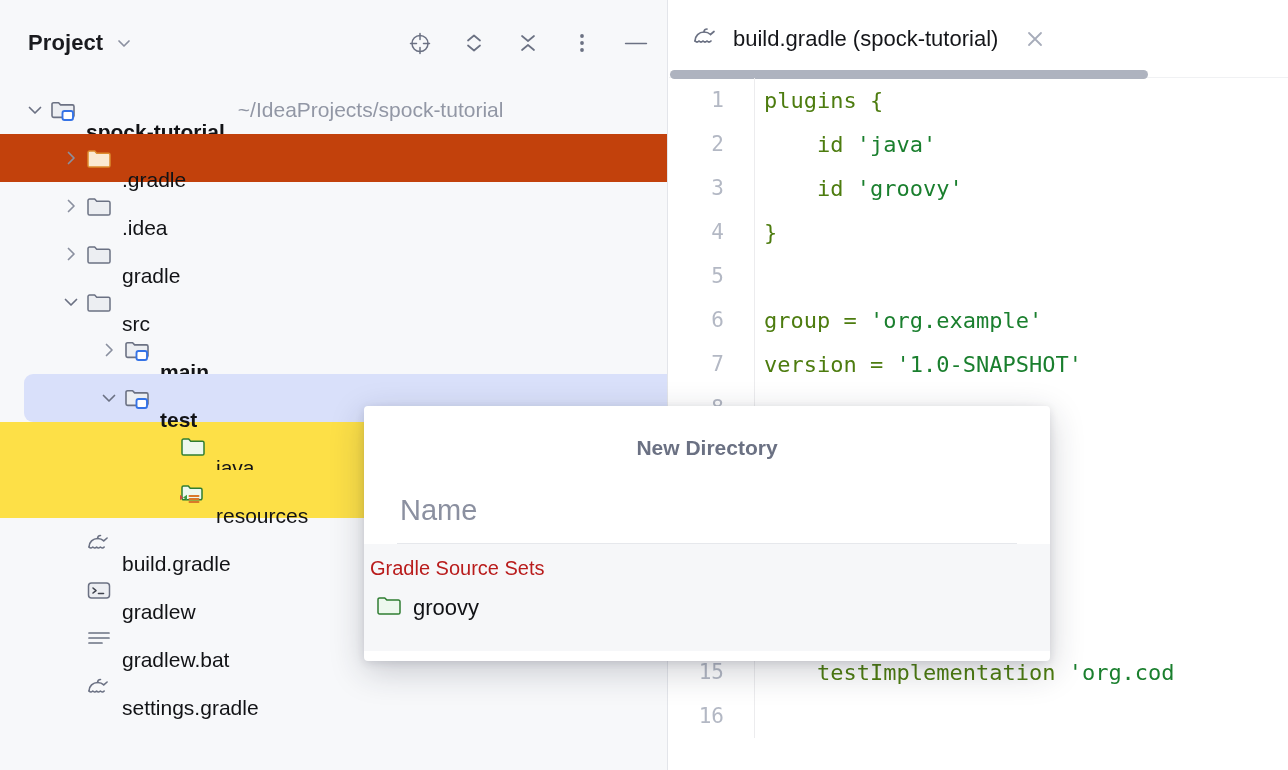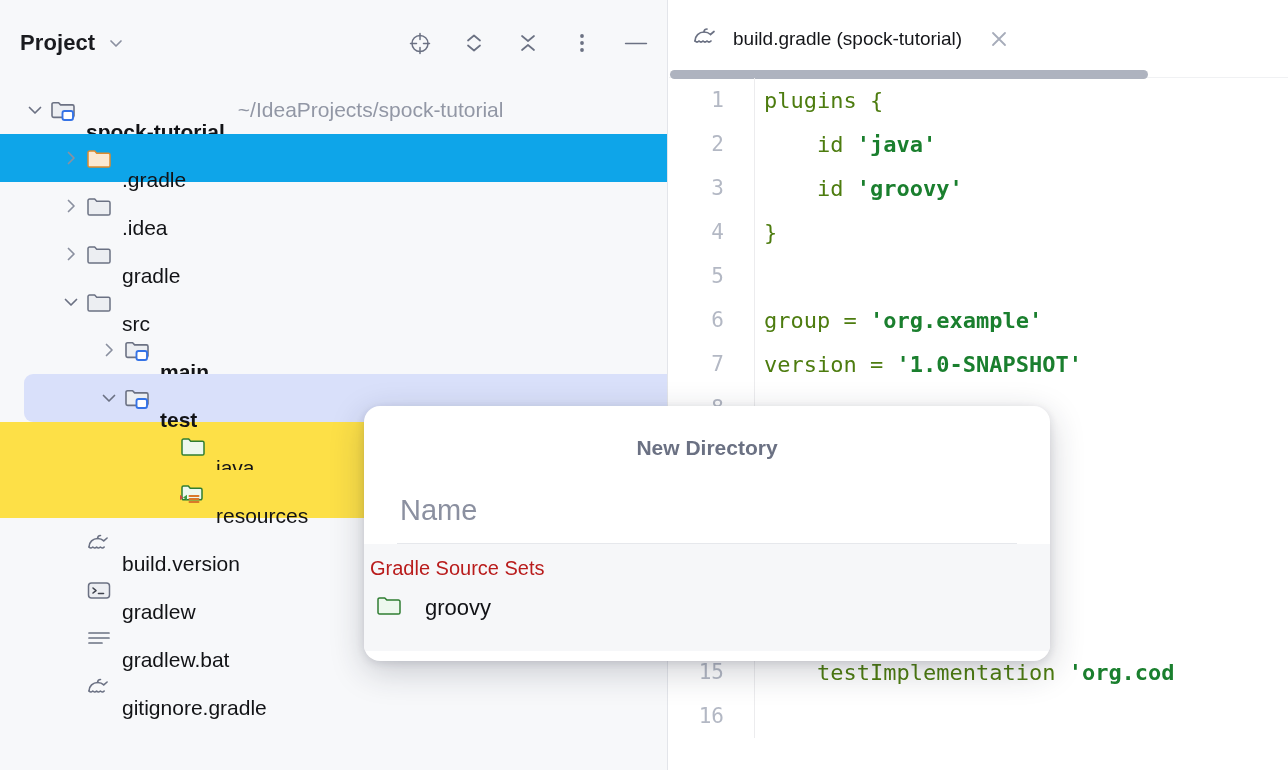--- a/index.html
+++ b/index.html
@@ -16,21 +16,21 @@
     position: absolute; left: 0; top: 0;
     width: 668px; height: 770px;
     background: #f7f8fa;
     border-right: 1px solid #e3e5ea;
     overflow: hidden;
   }
   #sidebar-header {
     position: relative;
     height: 86px;
     display: flex; align-items: center;
-    padding: 0 18px 0 20px;
+    padding: 0 18px 0 28px;
   }
   #sidebar-title {
     font-size: 22px; font-weight: bold; color: #1a1b1f;
     letter-spacing: .1px;
   }
   .hdr-caret { margin-left: 11px; display: flex; align-items: center; }
   #sidebar-tools {
     margin-left: auto;
     display: flex; align-items: center; gap: 28px;
   }
@@ -45,21 +45,21 @@
     white-space: nowrap;
     font-size: 21px; color: #121316;
   }
   .row .ind { display: inline-block; }
   .twisty { width: 30px; display: flex; align-items: center; justify-content: center; flex: none; }
   .ficon { width: 34px; display: flex; align-items: center; justify-content: flex-start; flex: none; }
   .rlabel { padding-left: 2px; margin-top: 44px; }
   .rlabel.bold { font-weight: bold; }
   .rpath { color: #9297a5; padding-left: 13px; font-size: 21px; }
 
-  .row.hl-excluded { background: #0ea5e9; }
+  .row.hl-excluded { background: #c2410c; }
   .row.hl-green { background: #fde047; }
   .row.hl-sel .selbg {
     position: absolute; left: 24px; right: 0px; top: 0; bottom: 0;
     background: #d9e0fa;
     border-top-left-radius: 9px; border-bottom-left-radius: 9px;
   }
   .row.hl-sel > *:not(.selbg) { position: relative; z-index: 2; }
 
   
   #editor {
@@ -72,21 +72,21 @@
     height: 78px; position: relative;
     display: flex; align-items: center;
     padding-left: 22px;
     background: #ffffff;
     border-bottom: 1px solid #f0f1f3;
   }
   #tab {
     display: flex; align-items: center; gap: 12px;
     height: 100%;
   }
-  #tab-title { font-size: 19px; color: #15161a; }
+  #tab-title { font-size: 22px; color: #15161a; }
   #tab-close { margin-left: 14px; cursor: pointer; display: flex; }
   #hscroll {
     position: absolute; left: 1px; top: 70px;
     width: 478px; height: 9px;
     background: #aeb3bf; border-radius: 5px;
   }
   #code {
     position: relative;
     font-family: "DejaVu Sans Mono", "Liberation Mono", monospace;
     font-size: 22px;
@@ -95,29 +95,29 @@
   .lnum {
     width: 70px; flex: none; text-align: right;
     padding-right: 15px;
     color: #b3b8c4; font-size: 21px;
   }
   .ctext { padding-left: 25px; white-space: pre; color: #111216; }
   #gutter-line {
     position: absolute; left: 85px; top: 0; bottom: 0;
     width: 1px; background: #ececee;
   }
-  .str { color: #1a7f2e; font-weight: bold; }
+  .str { color: #1a7f2e; }
   .kw  { color: #4d7c0f; }
 
   
   #dialog {
     position: absolute; left: 364px; top: 406px;
     width: 686px; height: 255px;
     background: #ffffff;
-    border-radius: 16px;
+    border-radius: 4px;
     box-shadow: 0 10px 34px rgba(30,35,55,.22), 0 2px 8px rgba(30,35,55,.12);
     overflow: hidden;
   }
   #dlg-title {
     text-align: center;
     font-size: 21px; font-weight: bold; color: #6b7183;
     padding-top: 30px;
   }
   #dlg-input-wrap { padding: 34px 36px 0 36px; }
   #dlg-input {
@@ -128,21 +128,21 @@
     padding-bottom: 16px;
   }
   #dlg-input::placeholder { color: #8b90a0; }
   #dlg-sep { height: 1px; background: #e6e8ec; margin: 0 33px; }
   #dlg-lower { background: #f6f7f9; height: 107px; padding: 13px 0 0 0; }
   #dlg-group {
     font-size: 20px; color: #b91c1c;
     padding: 0 0 0 6px;
   }
   #dlg-item {
-    display: flex; align-items: center; gap: 23px;
+    display: flex; align-items: center; gap: 11px;
     padding: 14px 0 0 12px;
     font-size: 22px; color: #111216;
     cursor: pointer;
   }
 </style>
 </head>
 <body>
 
 <div id="app">
 
@@ -320,21 +320,21 @@
         <div class="row">
           <span class="ind" style="width:56px"></span>
           <span class="twisty"></span>
           <span class="ficon">
             <svg width="26" height="22" viewBox="0 0 26 22">
               <path d="M3 16c0-5 4-8.5 8.6-8.5 2.9 0 4.8 1 6.2 2.4l3.3-2.9" fill="none" stroke="#6b7183" stroke-width="1.6" stroke-linecap="round"></path>
               <path d="M3 16c1.4 1.5 2.9 1 3.8 0 1 1 2.4 1.5 3.8 0 1.4 1.5 2.9 1 3.8 0 1 1 2.4 1.5 3.8 0" fill="none" stroke="#6b7183" stroke-width="1.6" stroke-linejoin="round" stroke-linecap="round"></path>
               <path d="M11.6 7.5c0-2 1.4-3 2.9-3" fill="none" stroke="#6b7183" stroke-width="1.6" stroke-linecap="round"></path>
             </svg>
           </span>
-          <span class="rlabel">build.version</span>
+          <span class="rlabel">build.gradle</span>
         </div>
         <div class="row">
           <span class="ind" style="width:56px"></span>
           <span class="twisty"></span>
           <span class="ficon">
             <svg width="26" height="23" viewBox="0 0 26 23">
               <rect x="2.5" y="4" width="21" height="15" rx="3" fill="#eceef2" stroke="#6b7183" stroke-width="1.5"></rect>
               <path d="M7 9l3 2.6L7 14" fill="none" stroke="#3e424d" stroke-width="1.6" stroke-linecap="round" stroke-linejoin="round"></path>
               <path d="M12.5 14.5h5" stroke="#3e424d" stroke-width="1.6" stroke-linecap="round"></path>
             </svg>
@@ -354,21 +354,21 @@
         <div class="row">
           <span class="ind" style="width:56px"></span>
           <span class="twisty"></span>
           <span class="ficon">
             <svg width="26" height="22" viewBox="0 0 26 22">
               <path d="M3 16c0-5 4-8.5 8.6-8.5 2.9 0 4.8 1 6.2 2.4l3.3-2.9" fill="none" stroke="#6b7183" stroke-width="1.6" stroke-linecap="round"></path>
               <path d="M3 16c1.4 1.5 2.9 1 3.8 0 1 1 2.4 1.5 3.8 0 1.4 1.5 2.9 1 3.8 0 1 1 2.4 1.5 3.8 0" fill="none" stroke="#6b7183" stroke-width="1.6" stroke-linejoin="round" stroke-linecap="round"></path>
               <path d="M11.6 7.5c0-2 1.4-3 2.9-3" fill="none" stroke="#6b7183" stroke-width="1.6" stroke-linecap="round"></path>
             </svg>
           </span>
-          <span class="rlabel">gitignore.gradle</span>
+          <span class="rlabel">settings.gradle</span>
         </div>
       </div>
   </div>
 
   <div id="editor">
     <div id="tabbar">
       <div id="tab">
         <span>
           <svg width="30" height="26" viewBox="0 0 30 26">
             <path d="M4 17c0-5 4-9 9-9 3 0 5 1 6.5 2.5l3.5-3" fill="none" stroke="#6b7183" stroke-width="1.7" stroke-linecap="round"></path>

